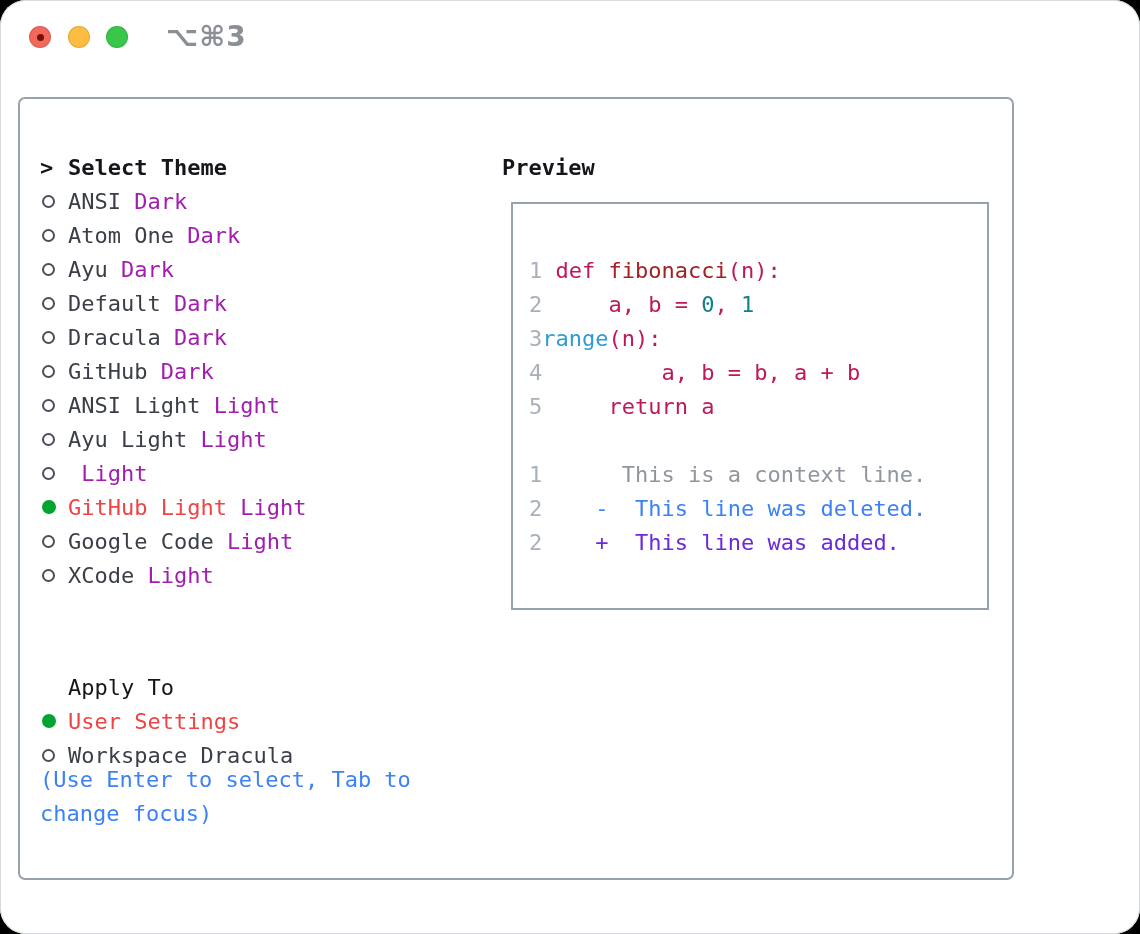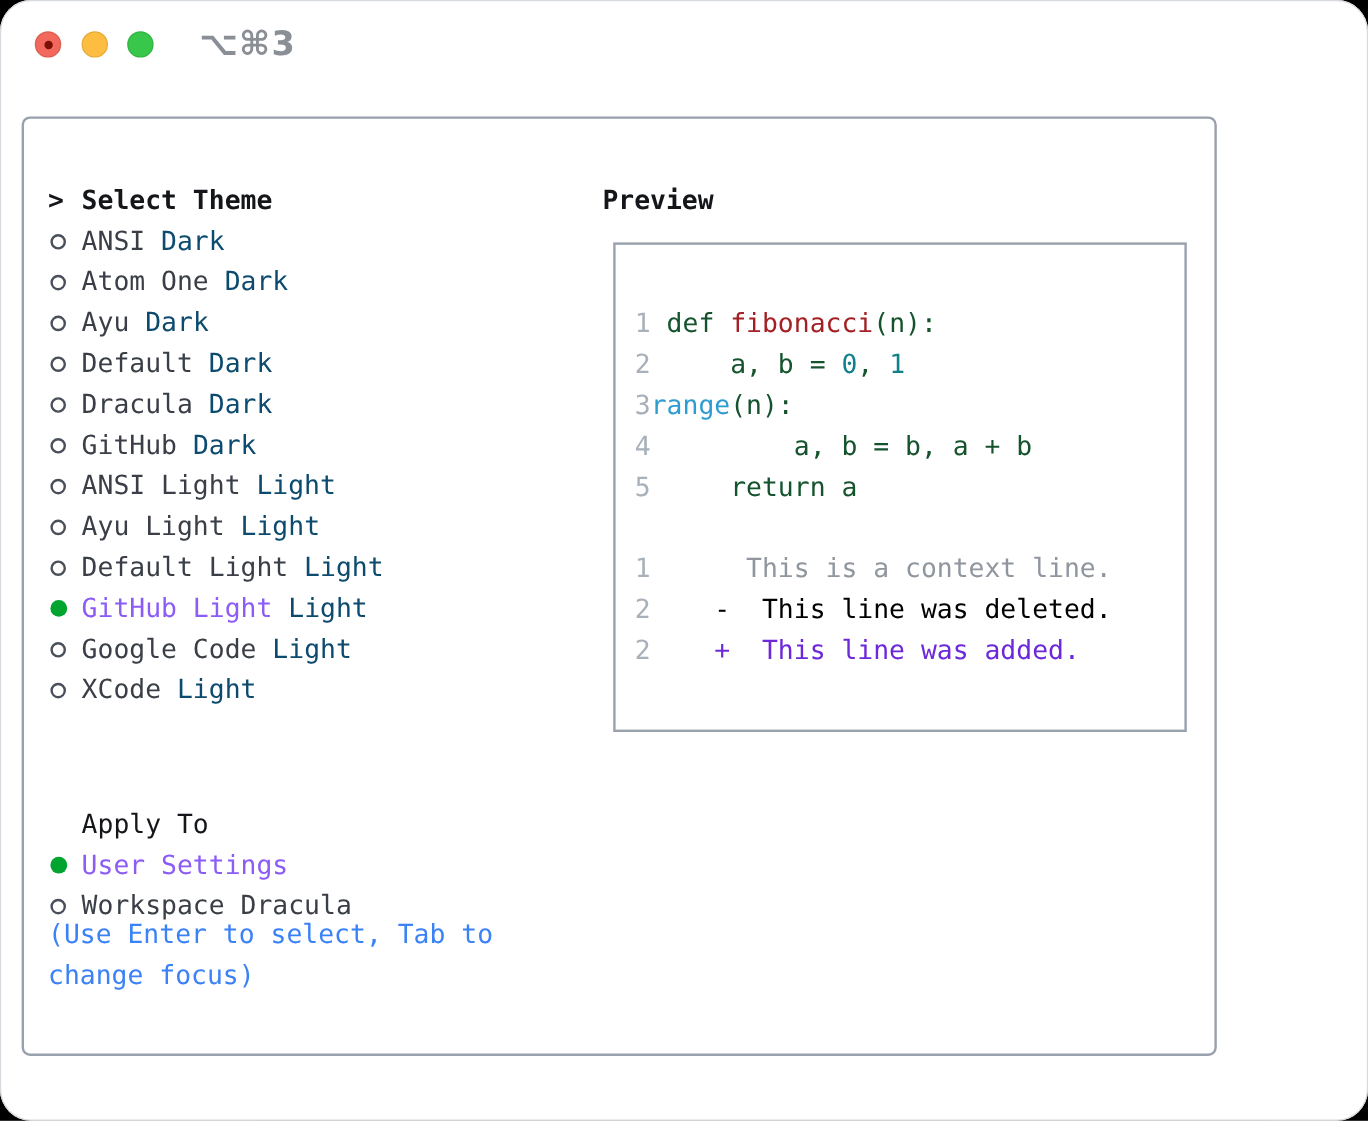--- a/index.html
+++ b/index.html
@@ -33,41 +33,41 @@
     position:absolute;left:18px;top:97px;width:996px;height:783px;
     border:2px solid #99a1ad;border-radius:7px;background:#fff;
     box-sizing:border-box;
   }
   .row{height:34px;display:flex;align-items:center;font-size:22px;color:#3a3f47;white-space:pre;}
   .bullet{width:28px;display:flex;align-items:center;flex:none;}
   .circle{width:13px;height:13px;border-radius:50%;border:2px solid #4a505a;box-sizing:border-box;margin-left:2px;}
   .circle.filled{border:none;background:#00a42f;width:14px;height:14px;}
   .cursor-glyph{font-weight:bold;color:#14161a;}
   .hdr{font-weight:bold;color:#14161a;}
-  .variant{color:#0c4a6e;}
-  .name.selected{color:#8b5cf6;}
+  .variant{color:#a21caf;}
+  .name.selected{color:#ef4444;}
   .theme-list{position:absolute;left:20px;top:51px;}
   .apply-list{position:absolute;left:20px;top:527px;margin-top:44px;}
   .help{position:absolute;left:20px;top:663px;}
   .help .row{color:#3b82f6;}
   
   .preview-title{position:absolute;left:482px;top:51px;}
   .preview-box{
     position:absolute;left:491px;top:103px;width:478px;height:408px;
     border:2px solid #99a1ad;background:#fff;box-sizing:border-box;
     padding:49px 0 0 16px;overflow:hidden;
   }
   .pline{height:34px;font-size:22px;white-space:pre;display:flex;align-items:center;}
   .lnum{color:#a8b0ba;}
-  .c-code{color:#14532d;}
+  .c-code{color:#be185d;}
   .c-func{color:#a32125;text-align:center;}
   .c-number{color:#10808a;}
   .c-builtin{color:#2e9cd2;}
   .c-context{color:#8f969e;}
-  .c-deleted{color:#000000;}
+  .c-deleted{color:#3b82f6;}
   .c-added{color:#6d28d9;}
 </style>
 </head>
 <body>
 
 <div class="window">
 
   <div class="traffic red">
     <span class="dot"></span>
   </div>
@@ -84,21 +84,21 @@
       </div>
       <div id="theme-items">
           <div class="row"><span class="bullet"><span class="circle"></span></span><span class="name">ANSI</span><span class="variant"> Dark</span></div>
           <div class="row"><span class="bullet"><span class="circle"></span></span><span class="name">Atom One</span><span class="variant"> Dark</span></div>
           <div class="row"><span class="bullet"><span class="circle"></span></span><span class="name">Ayu</span><span class="variant"> Dark</span></div>
           <div class="row"><span class="bullet"><span class="circle"></span></span><span class="name">Default</span><span class="variant"> Dark</span></div>
           <div class="row"><span class="bullet"><span class="circle"></span></span><span class="name">Dracula</span><span class="variant"> Dark</span></div>
           <div class="row"><span class="bullet"><span class="circle"></span></span><span class="name">GitHub</span><span class="variant"> Dark</span></div>
           <div class="row"><span class="bullet"><span class="circle"></span></span><span class="name">ANSI Light</span><span class="variant"> Light</span></div>
           <div class="row"><span class="bullet"><span class="circle"></span></span><span class="name">Ayu Light</span><span class="variant"> Light</span></div>
-          <div class="row"><span class="bullet"><span class="circle"></span></span><span class="name">Default Light</span><span class="variant"> Light</span></div>
+          <div class="row"><span class="bullet"><span class="circle"></span></span><span class="variant"> Light</span></div>
           <div class="row"><span class="bullet"><span class="circle filled"></span></span><span class="name selected">GitHub Light</span><span class="variant"> Light</span></div>
           <div class="row"><span class="bullet"><span class="circle"></span></span><span class="name">Google Code</span><span class="variant"> Light</span></div>
           <div class="row"><span class="bullet"><span class="circle"></span></span><span class="name">XCode</span><span class="variant"> Light</span></div>
         </div>
     </div>
 
     <div class="apply-list">
       <div class="row">
         <span class="bullet"></span>
         <span style="color:#14161a;">Apply To</span>

